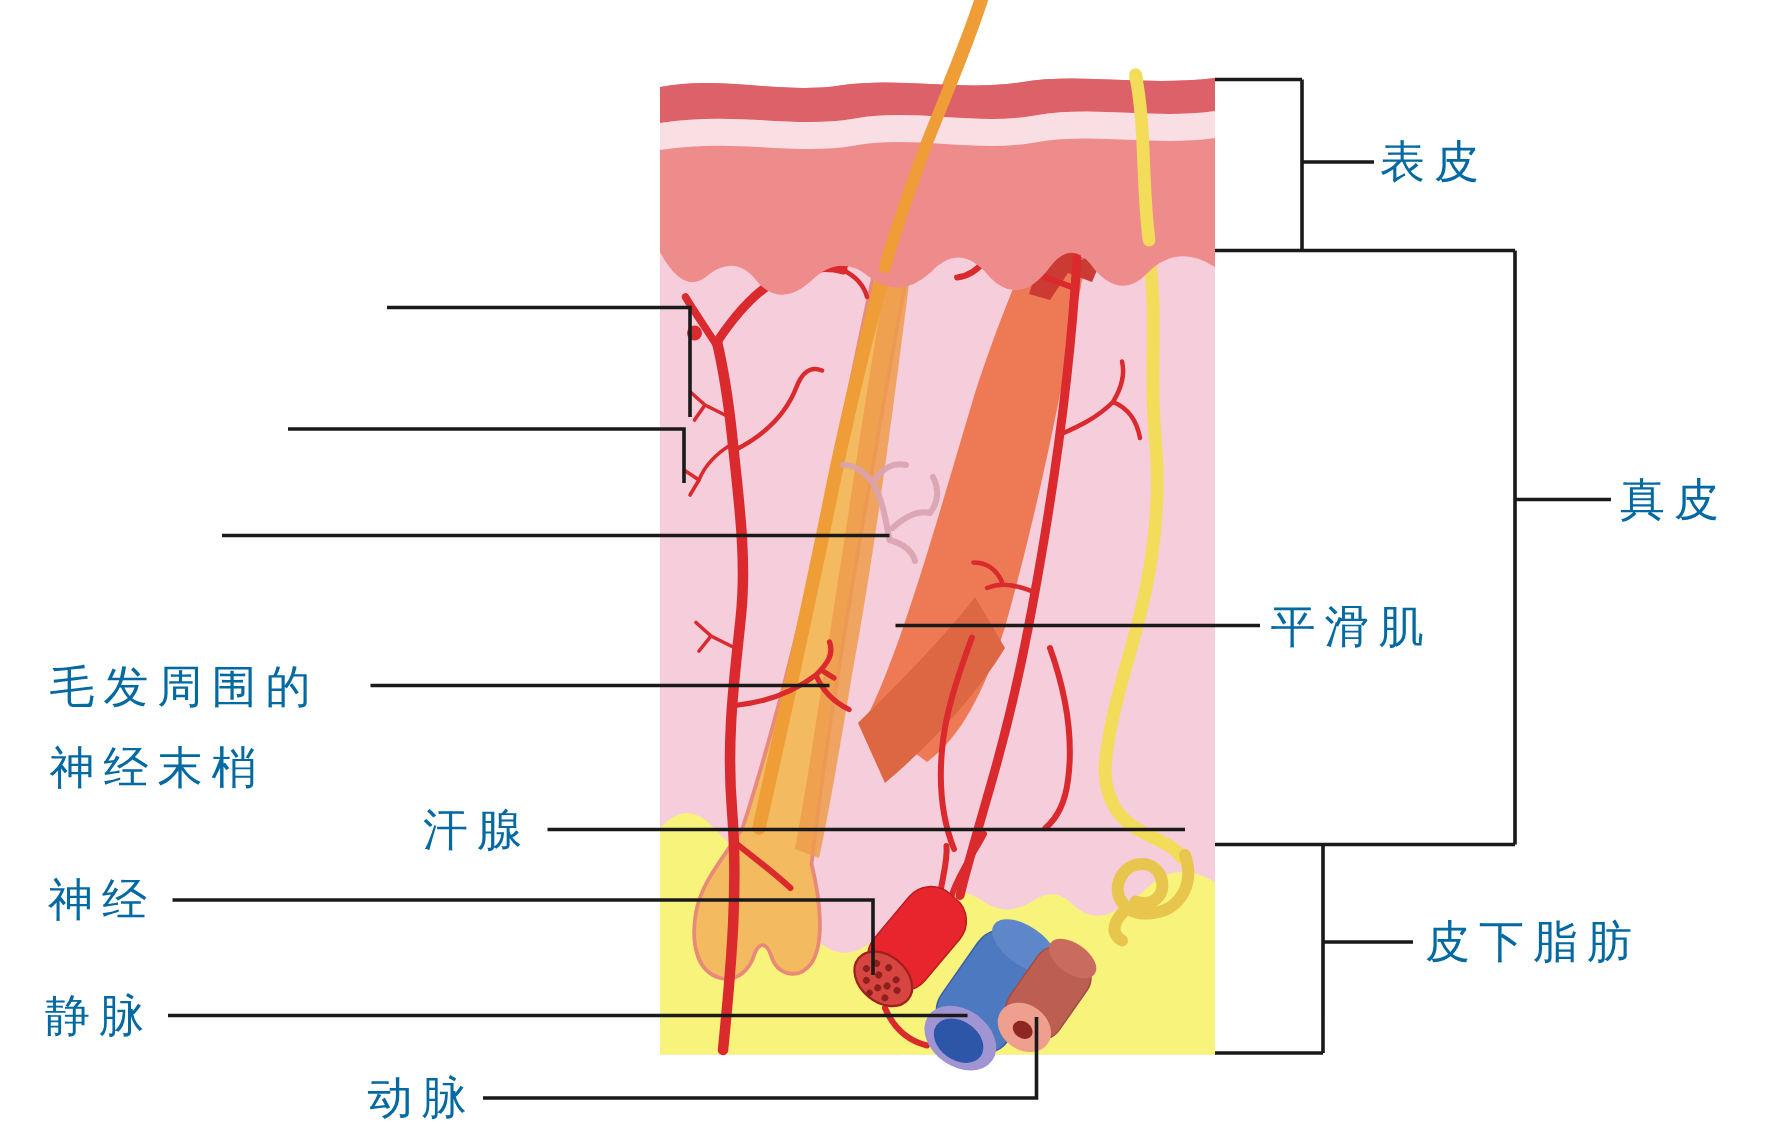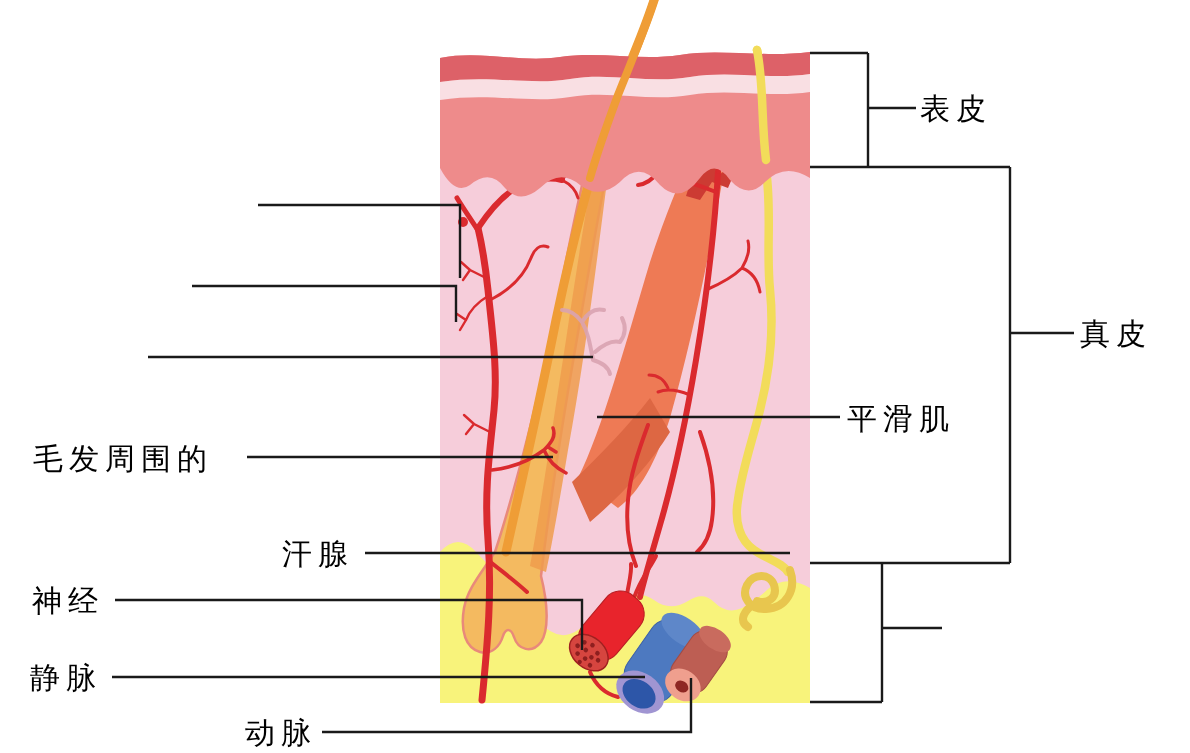--- a/index.html
+++ b/index.html
@@ -2,21 +2,21 @@
 <html><head>
 <meta charset="utf-8">
 <style>
   html,body{margin:0;padding:0;background:#ffffff;}
   #stage{
     position:relative;width:1190px;height:753px;background:#ffffff;overflow:hidden;
     font-family:"Liberation Serif","DejaVu Serif",serif;
   }
   #art{position:absolute;left:0;top:0;}
   .lbl{
-    position:absolute;color:#000000;font-size:30px;line-height:34px;
+    position:absolute;color:#0369a1;font-size:30px;line-height:34px;
     letter-spacing:6px;white-space:nowrap;user-select:none;
   }
 </style>
 </head>
 <body>
 
 <div id="stage">
 
   <svg id="art" width="1190" height="753" viewBox="0 0 1190 753">
 
@@ -160,20 +160,22 @@
       <path d="M322,732 L691,732 L691,678"></path>
 
       <path d="M810,53 L868,53 M868,53 L868,167 M868,108 L916,108"></path>
       <path d="M810,167 L1010,167 M1010,167 L1010,563 M1010,333 L1074,333 M810,563 L1010,563"></path>
       <path d="M882,563 L882,702 M882,628 L942,628 M810,702 L882,702"></path>
       <path d="M597,417 L840,417"></path>
     </g>
   </svg>
 
   <div class="lbl" style="left:33px;top:442px">毛发周围的</div>
+  <div class="lbl" style="left:33px;top:496px">神经末梢</div>
   <div class="lbl" style="left:282px;top:537px">汗腺</div>
   <div class="lbl" style="left:32px;top:584px">神经</div>
   <div class="lbl" style="left:30px;top:661px">静脉</div>
   <div class="lbl" style="left:245px;top:716px">动脉</div>
   <div class="lbl" style="left:920px;top:92px">表皮</div>
   <div class="lbl" style="left:1080px;top:317px">真皮</div>
   <div class="lbl" style="left:847px;top:402px">平滑肌</div>
+  <div class="lbl" style="left:950px;top:612px">皮下脂肪</div>
 </div>
 
 </body></html>

